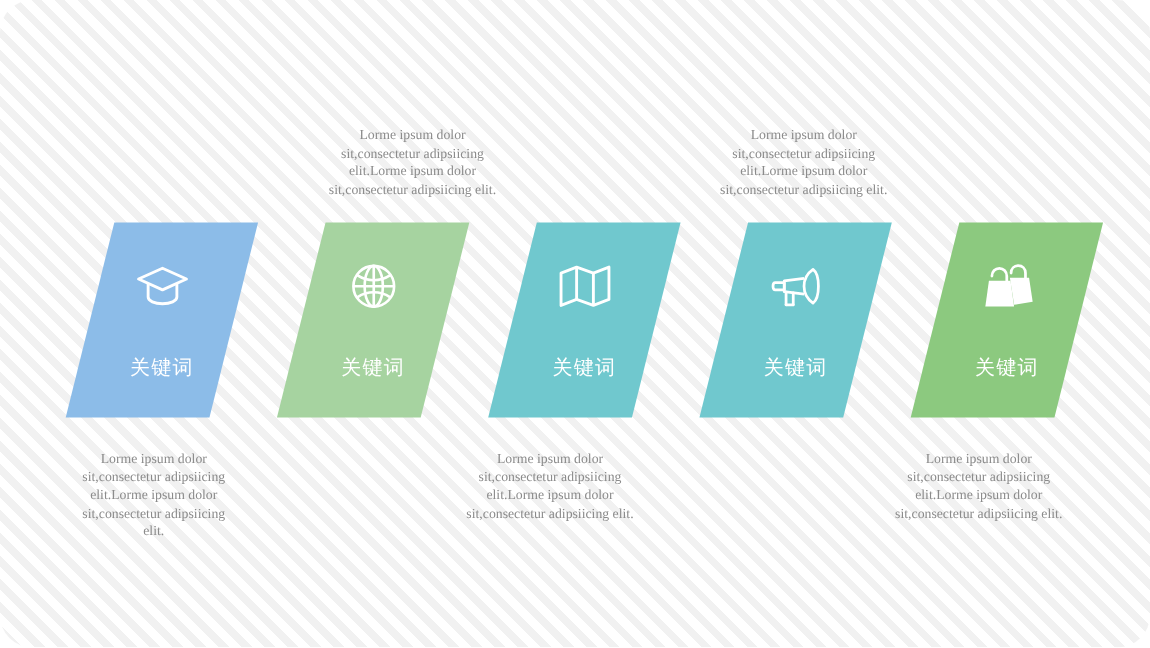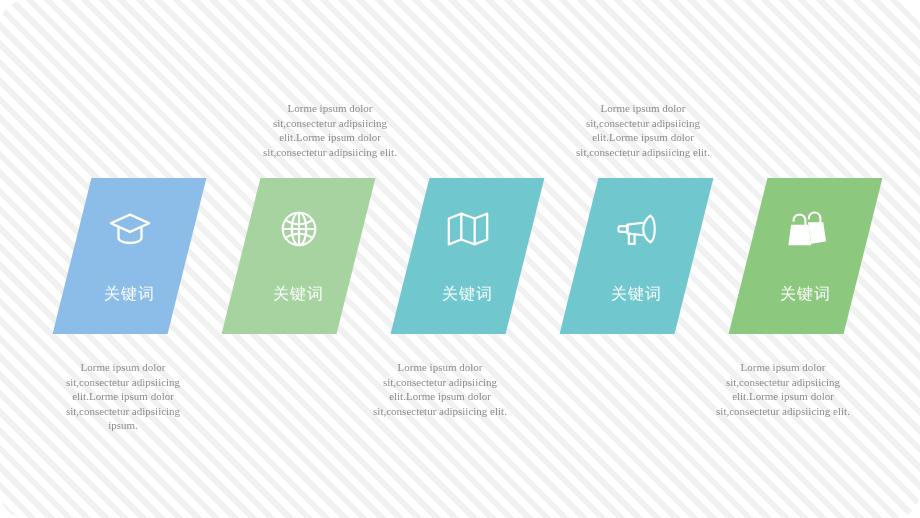--- a/index.html
+++ b/index.html
@@ -149,21 +149,21 @@
       </svg>
       <div class="card-label">关键词</div>
     </div>
   </div>
 
   <div class="caption" style="left:40px; top:360px; width:166px;">
     <div>Lorme ipsum dolor</div>
     <div>sit,consectetur adipsiicing</div>
     <div>elit.Lorme ipsum dolor</div>
     <div>sit,consectetur adipsiicing</div>
-    <div>ipsum.</div>
+    <div>elit.</div>
   </div>
 
   <div class="caption" style="left:348px; top:360px; width:184px;">
     <div>Lorme ipsum dolor</div>
     <div>sit,consectetur adipsiicing</div>
     <div>elit.Lorme ipsum dolor</div>
     <div>sit,consectetur adipsiicing elit.</div>
   </div>
 
   <div class="caption" style="left:691px; top:360px; width:184px;">

